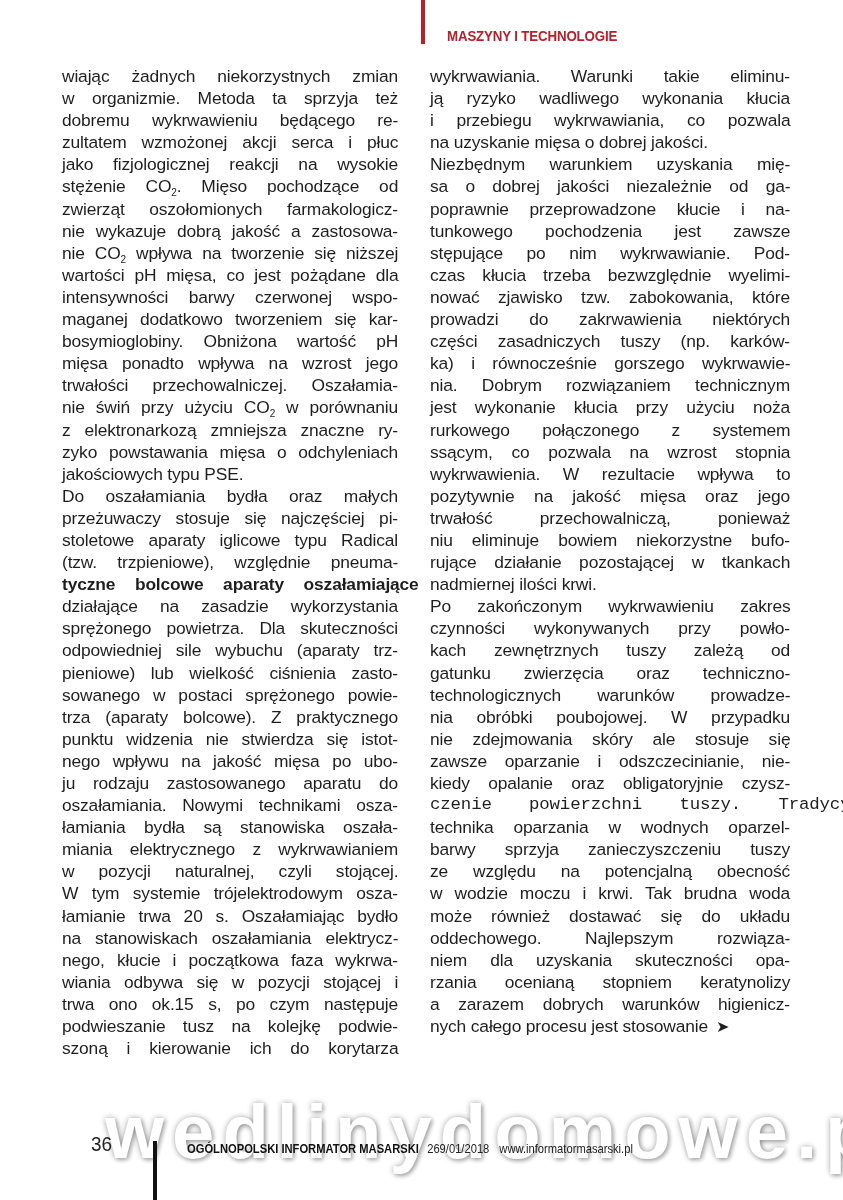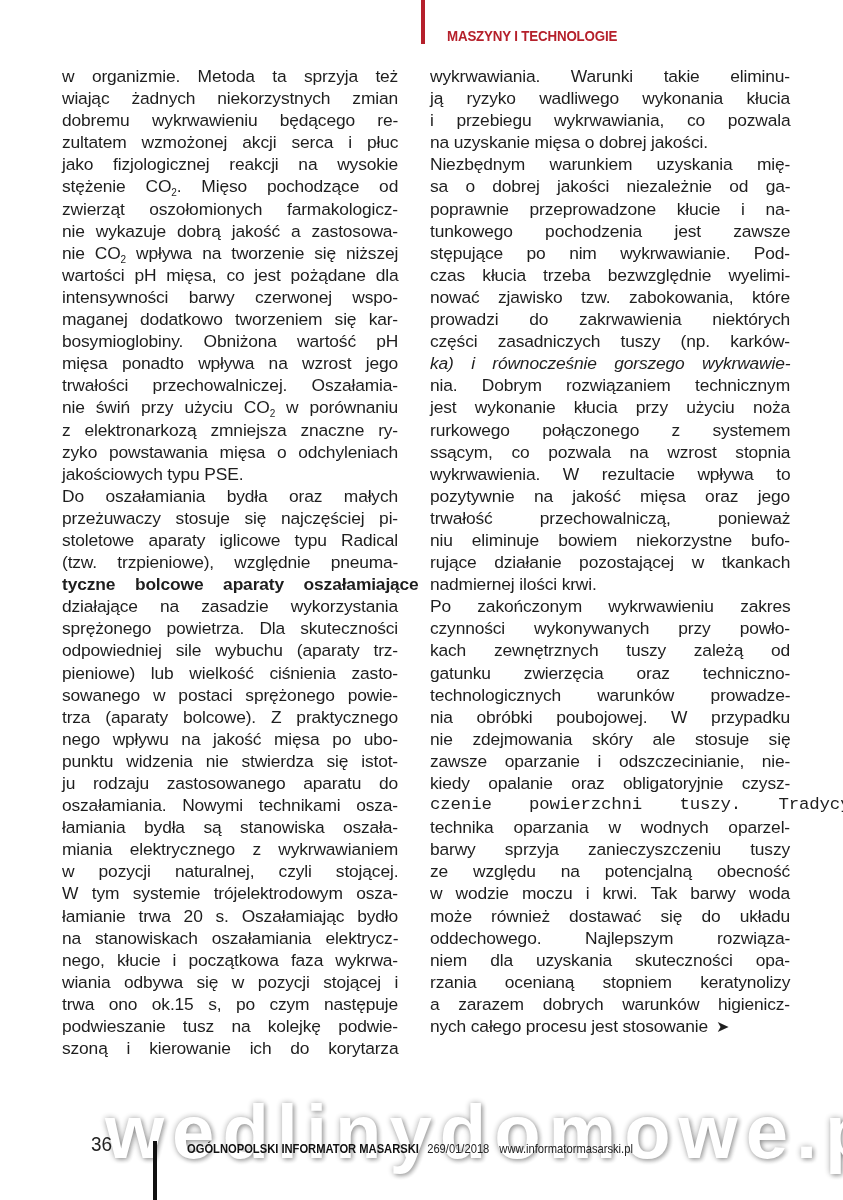--- a/index.html
+++ b/index.html
@@ -38,22 +38,22 @@
   .footer .mag { font-weight: bold; color: #111; margin-right: 6px; }
   .footer .issue { margin-right: 8px; }
 </style>
 </head>
 <body>
 
 <div class="section-bar"></div>
 <div class="section-title">MASZYNY I TECHNOLOGIE</div>
 
 <div class="column col-left" id="col-left">
+    <div class="line" style="display: block; width: auto; word-spacing: 17.3333px;"><span>wiając żadnych niekorzystnych zmian</span></div>
     <div class="line" style="display: block; width: auto; word-spacing: 12.8px;"><span>w organizmie. Metoda ta sprzyja też</span></div>
-    <div class="line" style="display: block; width: auto; word-spacing: 17.3333px;"><span>wiając żadnych niekorzystnych zmian</span></div>
     <div class="line" style="display: block; width: auto; word-spacing: 17.6667px;"><span>dobremu wykrwawieniu będącego re-</span></div>
     <div class="line" style="display: block; width: auto; word-spacing: 10.4px;"><span>zultatem wzmożonej akcji serca i płuc</span></div>
     <div class="line" style="display: block; width: auto; word-spacing: 15px;"><span>jako fizjologicznej reakcji na wysokie</span></div>
     <div class="line" style="display: block; width: auto; word-spacing: 15.25px;"><span>stężenie CO</span><sub>2</sub><span>. Mięso pochodzące od</span></div>
     <div class="line" style="display: block; width: auto; word-spacing: 20px;"><span>zwierząt oszołomionych farmakologicz-</span></div>
     <div class="line" style="display: block; width: auto; word-spacing: 6.2px;"><span>nie wykazuje dobrą jakość a zastosowa-</span></div>
     <div class="line" style="display: block; width: auto; word-spacing: 5.33333px;"><span>nie CO</span><sub>2</sub><span> wpływa na tworzenie się niższej</span></div>
     <div class="line" style="display: block; width: auto; word-spacing: 5.16667px;"><span>wartości pH mięsa, co jest pożądane dla</span></div>
     <div class="line" style="display: block; width: auto; word-spacing: 15.6667px;"><span>intensywności barwy czerwonej wspo-</span></div>
     <div class="line" style="display: block; width: auto; word-spacing: 7.5px;"><span>maganej dodatkowo tworzeniem się kar-</span></div>
@@ -68,22 +68,22 @@
     <div class="line" style="display: block; width: auto; word-spacing: 10px;"><span>przeżuwaczy stosuje się najczęściej pi-</span></div>
     <div class="line" style="display: block; width: auto; word-spacing: 9.5px;"><span>stoletowe aparaty iglicowe typu Radical</span></div>
     <div class="line" style="display: block; width: auto; word-spacing: 15.6667px;"><span>(tzw. trzpieniowe), względnie pneuma-</span></div>
     <div class="line" style="display: block; width: auto; word-spacing: 15px; font-weight: bold;"><span>tyczne bolcowe aparaty oszałamiające</span></div>
     <div class="line" style="display: block; width: auto; word-spacing: 17.3333px;"><span>działające na zasadzie wykorzystania</span></div>
     <div class="line" style="display: block; width: auto; word-spacing: 10.3333px;"><span>sprężonego powietrza. Dla skuteczności</span></div>
     <div class="line" style="display: block; width: auto; word-spacing: 9.25px;"><span>odpowiedniej sile wybuchu (aparaty trz-</span></div>
     <div class="line" style="display: block; width: auto; word-spacing: 11px;"><span>pieniowe) lub wielkość ciśnienia zasto-</span></div>
     <div class="line" style="display: block; width: auto; word-spacing: 8.25px;"><span>sowanego w postaci sprężonego powie-</span></div>
     <div class="line" style="display: block; width: auto; word-spacing: 10.25px;"><span>trza (aparaty bolcowe). Z praktycznego</span></div>
+    <div class="line" style="display: block; width: auto; word-spacing: 8.2px;"><span>punktu widzenia nie stwierdza się istot-</span></div>
     <div class="line" style="display: block; width: auto; word-spacing: 7.83333px;"><span>nego wpływu na jakość mięsa po ubo-</span></div>
-    <div class="line" style="display: block; width: auto; word-spacing: 8.2px;"><span>punktu widzenia nie stwierdza się istot-</span></div>
     <div class="line" style="display: block; width: auto; word-spacing: 13px;"><span>ju rodzaju zastosowanego aparatu do</span></div>
     <div class="line" style="display: block; width: auto; word-spacing: 11px;"><span>oszałamiania. Nowymi technikami osza-</span></div>
     <div class="line" style="display: block; width: auto; word-spacing: 13.75px;"><span>łamiania bydła są stanowiska oszała-</span></div>
     <div class="line" style="display: block; width: auto; word-spacing: 12.6667px;"><span>miania elektrycznego z wykrwawianiem</span></div>
     <div class="line" style="display: block; width: auto; word-spacing: 19.5px;"><span>w pozycji naturalnej, czyli stojącej.</span></div>
     <div class="line" style="display: block; width: auto; word-spacing: 8.75px;"><span>W tym systemie trójelektrodowym osza-</span></div>
     <div class="line" style="display: block; width: auto; word-spacing: 8.2px;"><span>łamianie trwa 20 s. Oszałamiając bydło</span></div>
     <div class="line" style="display: block; width: auto; word-spacing: 9.33333px;"><span>na stanowiskach oszałamiania elektrycz-</span></div>
     <div class="line" style="display: block; width: auto; word-spacing: 7.4px;"><span>nego, kłucie i początkowa faza wykrwa-</span></div>
     <div class="line" style="display: block; width: auto; word-spacing: 8.83333px;"><span>wiania odbywa się w pozycji stojącej i</span></div>
@@ -98,21 +98,21 @@
     <div class="line last"><span>na uzyskanie mięsa o dobrej jakości.</span></div>
     <div class="line" style="display: block; width: auto; word-spacing: 19.6667px;"><span>Niezbędnym warunkiem uzyskania mię-</span></div>
     <div class="line" style="display: block; width: auto; word-spacing: 12.6667px;"><span>sa o dobrej jakości niezależnie od ga-</span></div>
     <div class="line" style="display: block; width: auto; word-spacing: 16px;"><span>poprawnie przeprowadzone kłucie i na-</span></div>
     <div class="line" style="display: block; width: auto; word-spacing: 27.6667px;"><span>tunkowego pochodzenia jest zawsze</span></div>
     <div class="line" style="display: block; width: auto; word-spacing: 18.75px;"><span>stępujące po nim wykrwawianie. Pod-</span></div>
     <div class="line" style="display: block; width: auto; word-spacing: 12.5px;"><span>czas kłucia trzeba bezwzględnie wyelimi-</span></div>
     <div class="line" style="display: block; width: auto; word-spacing: 13.75px;"><span>nować zjawisko tzw. zabokowania, które</span></div>
     <div class="line" style="display: block; width: auto; word-spacing: 26px;"><span>prowadzi do zakrwawienia niektórych</span></div>
     <div class="line" style="display: block; width: auto; word-spacing: 15.5px;"><span>części zasadniczych tuszy (np. karków-</span></div>
-    <div class="line" style="display: block; width: auto; word-spacing: 12.75px; font-style: italic;"><span>ka) i równocześnie gorszego wykrwawie-</span></div>
+    <div class="line" style="display: block; width: auto; word-spacing: 12.75px;"><span>ka) i równocześnie gorszego wykrwawie-</span></div>
     <div class="line" style="display: block; width: auto; word-spacing: 19.6667px;"><span>nia. Dobrym rozwiązaniem technicznym</span></div>
     <div class="line" style="display: block; width: auto; word-spacing: 13.6px;"><span>jest wykonanie kłucia przy użyciu noża</span></div>
     <div class="line" style="display: block; width: auto; word-spacing: 27.6667px;"><span>rurkowego połączonego z systemem</span></div>
     <div class="line" style="display: block; width: auto; word-spacing: 14px;"><span>ssącym, co pozwala na wzrost stopnia</span></div>
     <div class="line" style="display: block; width: auto; word-spacing: 18px;"><span>wykrwawienia. W rezultacie wpływa to</span></div>
     <div class="line" style="display: block; width: auto; word-spacing: 14.6px;"><span>pozytywnie na jakość mięsa oraz jego</span></div>
     <div class="line" style="display: block; width: auto; word-spacing: 42.5px;"><span>trwałość przechowalniczą, ponieważ</span></div>
     <div class="line" style="display: block; width: auto; word-spacing: 14.25px;"><span>niu eliminuje bowiem niekorzystne bufo-</span></div>
     <div class="line" style="display: block; width: auto; word-spacing: 13px;"><span>rujące działanie pozostającej w tkankach</span></div>
     <div class="line last"><span>nadmiernej ilości krwi.</span></div>
@@ -122,21 +122,21 @@
     <div class="line" style="display: block; width: auto; word-spacing: 28.3333px;"><span>gatunku zwierzęcia oraz techniczno-</span></div>
     <div class="line" style="display: block; width: auto; word-spacing: 31.5px;"><span>technologicznych warunków prowadze-</span></div>
     <div class="line" style="display: block; width: auto; word-spacing: 19px;"><span>nia obróbki poubojowej. W przypadku</span></div>
     <div class="line" style="display: block; width: auto; word-spacing: 15px;"><span>nie zdejmowania skóry ale stosuje się</span></div>
     <div class="line" style="display: block; width: auto; word-spacing: 13px;"><span>zawsze oparzanie i odszczecinianie, nie-</span></div>
     <div class="line" style="display: block; width: auto; word-spacing: 13.75px;"><span>kiedy opalanie oraz obligatoryjnie czysz-</span></div>
     <div class="line" style="display: block; width: auto; word-spacing: 27px; font-family: Liberation Mono, monospace;"><span>czenie powierzchni tuszy. Tradycyjna</span></div>
     <div class="line" style="display: block; width: auto; word-spacing: 15.25px;"><span>technika oparzania w wodnych oparzel-</span></div>
     <div class="line" style="display: block; width: auto; word-spacing: 23.3333px;"><span>barwy sprzyja zanieczyszczeniu tuszy</span></div>
     <div class="line" style="display: block; width: auto; word-spacing: 20.25px;"><span>ze względu na potencjalną obecność</span></div>
-    <div class="line" style="display: block; width: auto; word-spacing: 7.42857px;"><span>w wodzie moczu i krwi. Tak barwy woda</span></div>
+    <div class="line" style="display: block; width: auto; word-spacing: 7.42857px;"><span>w wodzie moczu i krwi. Tak brudna woda</span></div>
     <div class="line" style="display: block; width: auto; word-spacing: 14.4px;"><span>może również dostawać się do układu</span></div>
     <div class="line" style="display: block; width: auto; word-spacing: 39px;"><span>oddechowego. Najlepszym rozwiąza-</span></div>
     <div class="line" style="display: block; width: auto; word-spacing: 18.25px;"><span>niem dla uzyskania skuteczności opa-</span></div>
     <div class="line" style="display: block; width: auto; word-spacing: 23.6667px;"><span>rzania ocenianą stopniem keratynolizy</span></div>
     <div class="line" style="display: block; width: auto; word-spacing: 14px;"><span>a zarazem dobrych warunków higienicz-</span></div>
     <div class="line last"><span>nych całego procesu jest stosowanie</span><span class="arrow">➤</span></div>
   </div>
 
 <div class="watermark">wedlinydomowe.pl</div>
 

